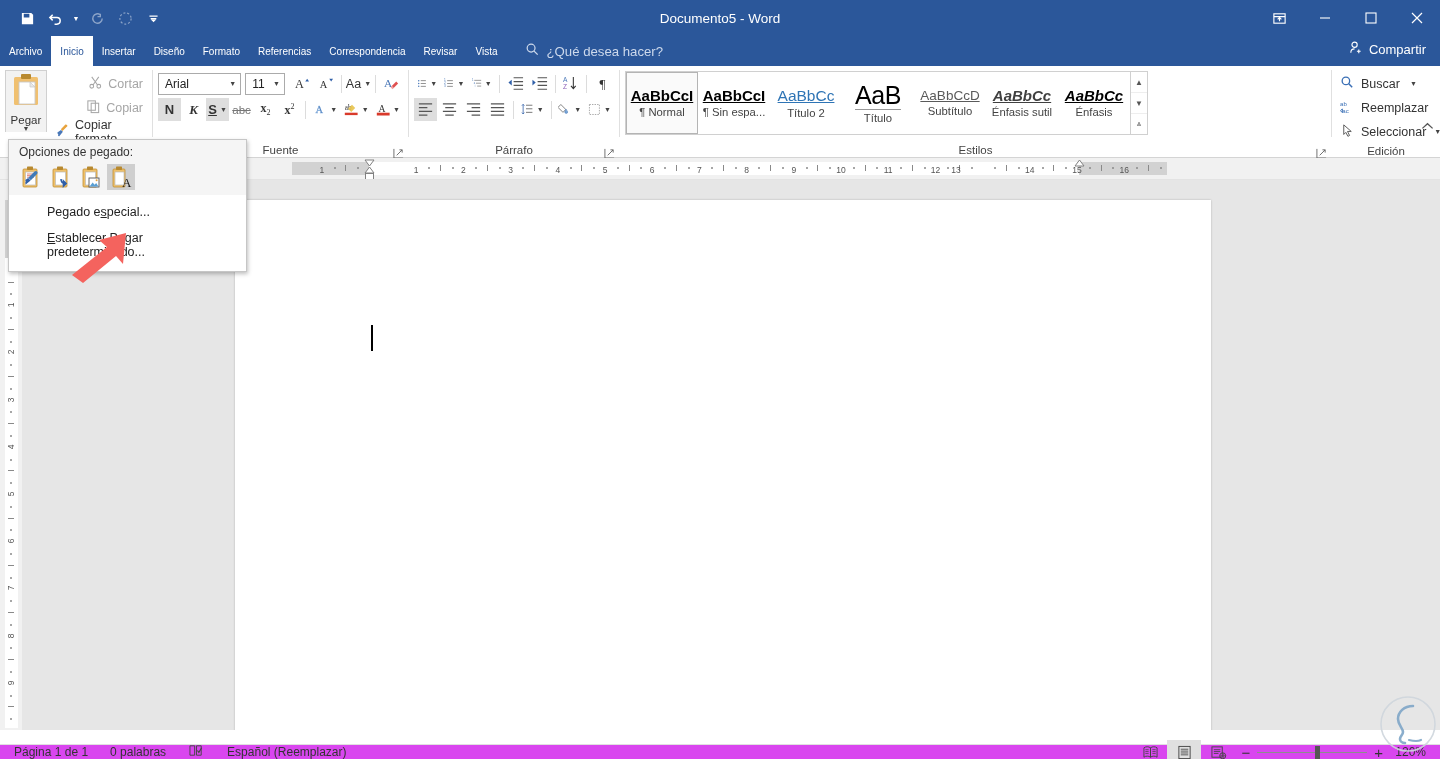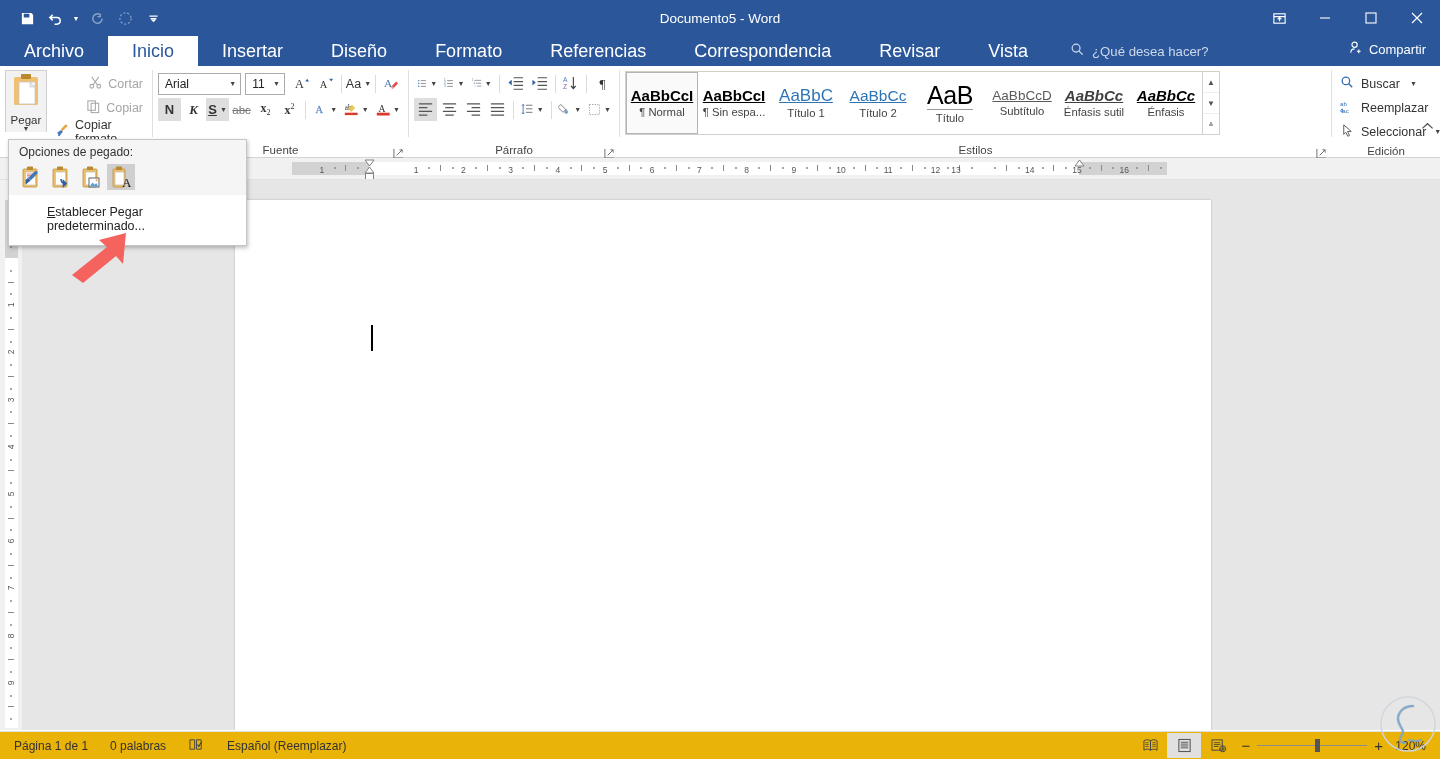--- a/index.html
+++ b/index.html
@@ -39,23 +39,23 @@
     width: 46px; height: 36px; display: flex; align-items: center; justify-content: center;
     color: #ffffff;
   }
 
   
   .tabbar {
     height: 30px; background: #2b579a;
     display: flex; align-items: flex-end; position: relative;
   }
   .tab {
-    height: 30px; padding: 0 24px;
+    height: 30px; padding: 0 9px;
     display: flex; align-items: center;
-    color: #ffffff; font-size: 18px; white-space: nowrap; margin-top: 16px;
+    color: #ffffff; font-size: 10px; white-space: nowrap; margin-top: 16px;
   }
   .tab.active { background: #ffffff; color: #2b579a; }
   .tellme {
     display: flex; align-items: center; gap: 7px;
     margin-left: 18px; height: 30px; color: #cdd9ec; font-size: 13.2px;
   }
   .share-btn {
     position: absolute; right: 14px; top: 4px;
     display: flex; align-items: center; gap: 6px;
     color: #ffffff; font-size: 13px;
@@ -183,22 +183,22 @@
     position: absolute; left: 213px; top: 20px; width: 976px; height: 1200px;
     background: #ffffff; box-shadow: 0 0 2px rgba(0,0,0,0.22);
   }
   .caret {
     position: absolute; left: 136px; top: 125px; width: 1.6px; height: 26px;
     background: #000;
   }
 
   
   .statusbar {
-    position: absolute; left: 0; bottom: 0; width: 100%; height: 28px;
-    background: #eab308; border-top: 1px solid #e0e0e0;
+    position: absolute; left: 0; bottom: 0; width: 100%; height: 15px;
+    background: #d946ef; border-top: 1px solid #e0e0e0;
     display: flex; align-items: center; font-size: 12px; color: #333;
   }
   .sb-left { display: flex; align-items: center; gap: 22px; padding-left: 14px; }
   .sb-right { margin-left: auto; display: flex; align-items: center; gap: 0; padding-right: 8px; }
   .sb-view {
     width: 34px; height: 25px; display: flex; align-items: center; justify-content: center;
     color: #444;
   }
   .sb-view.on { background: #e0e0e0; }
   .zoom-wrap { display: flex; align-items: center; gap: 7px; padding: 0 6px; }
@@ -576,24 +576,20 @@
   <div class="grp sty-grp">
     <div class="grp-body" style="padding-right:2px">
       <div class="sty-gallery">
         <div class="sty-item sel">
           <span class="sty-prev" style="font-weight:bold;text-decoration:underline;color:#000">AaBbCcI</span>
           <span class="sty-name">¶ Normal</span>
         </div>
         <div class="sty-item">
           <span class="sty-prev" style="font-weight:bold;text-decoration:underline;color:#000">AaBbCcI</span>
           <span class="sty-name">¶ Sin espa...</span>
-        </div>
-        <div class="sty-item">
-          <span class="sty-prev" style="color:#2e74b5;font-size:17px;text-decoration:underline">AaBbC</span>
-          <span class="sty-name">Título 1</span>
         </div>
         <div class="sty-item">
           <span class="sty-prev" style="color:#2e74b5;font-size:15.5px;text-decoration:underline">AaBbCc</span>
           <span class="sty-name">Título 2</span>
         </div>
         <div class="sty-item">
           <span class="sty-prev" style="color:#000;font-size:25px;letter-spacing:-0.5px;font-family:'Liberation Sans',sans-serif;border-bottom:1px solid #999">AaB</span>
           <span class="sty-name">Título</span>
         </div>
         <div class="sty-item">
@@ -844,20 +840,21 @@
     <div class="pm-icon sel">
       <svg width="22" height="23" viewBox="0 0 22 23">
         <rect x="3" y="3" width="12" height="18" rx="1" fill="#efc06a" stroke="#c08f35" stroke-width="0.8"></rect>
         <rect x="6" y="0.5" width="6" height="3.5" rx="0.7" fill="#b8892f"></rect>
         <rect x="5" y="6" width="9" height="13" fill="#fff" stroke="#bbb" stroke-width="0.7"></rect>
         <text x="12" y="21" font-size="13" font-family="Liberation Serif, serif" fill="#1a1a1a">A</text>
       </svg>
     </div>
   </div>
   <div class="pm-body">
+    <div class="pm-item">Pegado e<u>s</u>pecial...</div>
     <div class="pm-item"><u>E</u>stablecer Pegar predeterminado...</div>
   </div>
 </div>
 
 <div class="red-arrow">
   <svg width="64" height="52" viewBox="0 0 64 52">
     <path d="M60 2 L33 9 L41 16 L6 44 L17 52 L50 25 L57 33 Z" fill="#f4635e"></path>
   </svg>
 </div>
 

